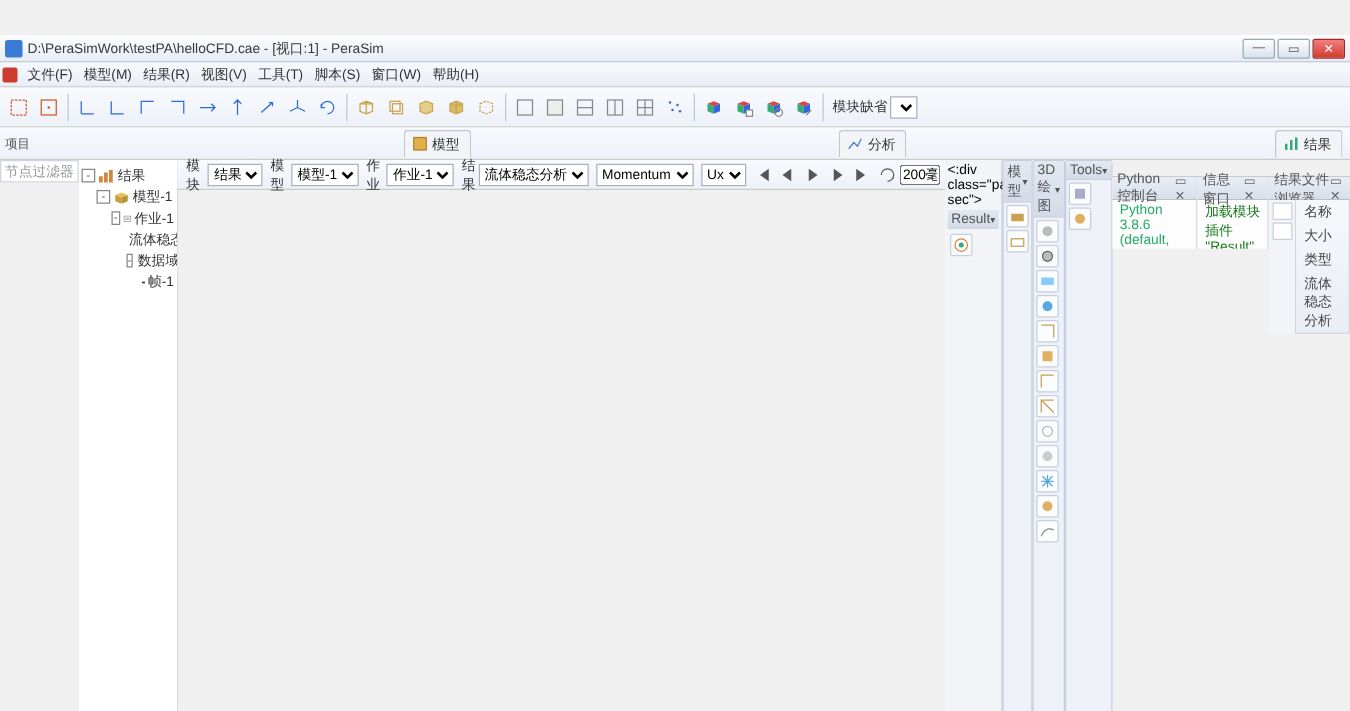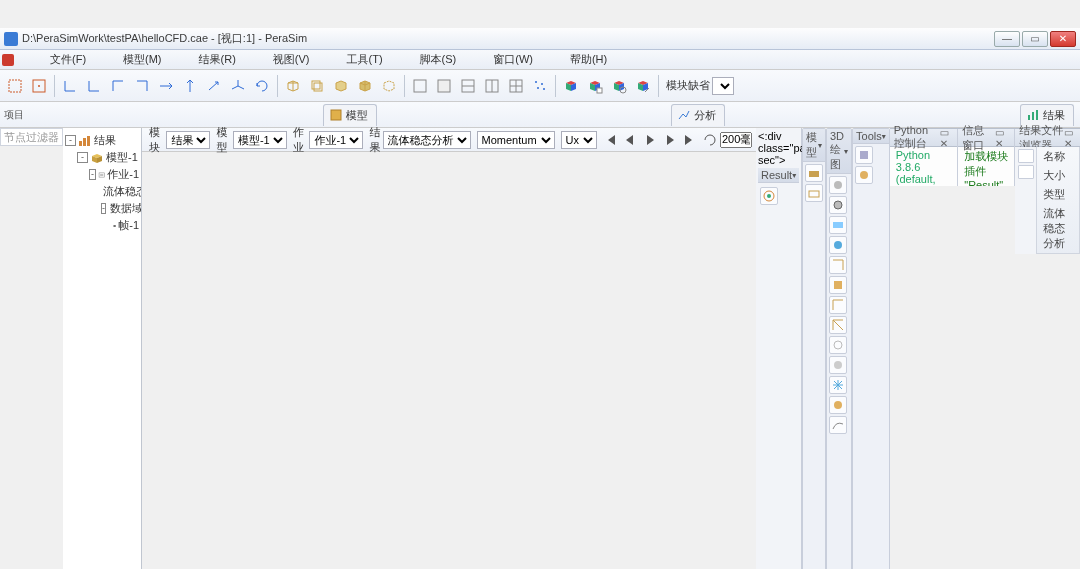--- a/index.html
+++ b/index.html
@@ -4,21 +4,21 @@
 <style>
 * { margin: 0; padding: 0; box-sizing: border-box; font-family: "Microsoft YaHei", Tahoma, sans-serif; font-size: 11px; }
 body { background: #f0f0f0; overflow: hidden; width: 1080px; height: 569px; }
 .titlebar { height: 22px; background: linear-gradient(#fdfdfe,#e6ecf5); display: flex; align-items: center; padding: 0 4px; border-bottom: 1px solid #b8c4d8; margin-top: 28px; }
 .titlebar .icon { width: 14px; height: 14px; background: #3a7bd5; border-radius: 2px; margin-right: 4px; }
 .titlebar .title { color: #3a3a3a; font-size: 11px; flex:1; }
 .winbtns { display:flex; gap:0; }
 .winbtn { width: 26px; height: 16px; display:flex; align-items:center; justify-content:center; font-size:10px; color:#555; border:1px solid #9aa; border-radius:2px; margin-left:2px; background:linear-gradient(#fefefe,#d8e2f0);}
 .winbtn.close { background:linear-gradient(#f08080,#d43a2f); color:#fff; border-color:#a02820;}
 .menubar { height: 20px; background: linear-gradient(#f7f9fc,#e9eef6); display:flex; align-items:center; padding:0 2px; border-bottom:1px solid #ccc; gap:1px;}
-.menubar .mi { padding: 2px 4px; color:#333;margin-left:28px; }
+.menubar .mi { padding: 2px 4px; color:#333; }
 .toolbar1 { height: 32px; background: linear-gradient(#f8fafd,#edf1f8); border-bottom:1px solid #ccc; display:flex; align-items:center; padding:0 4px; gap:2px;}
 .tbtn { width:22px; height:22px; border:1px solid transparent; display:flex; align-items:center; justify-content:center; border-radius:2px;}
 .tbtn svg{width:16px;height:16px;}
 .sep { width:1px; height:22px; background:#c0c8d4; margin:0 2px;}
 .lblsel{display:flex;align-items:center;gap:2px;margin:0 3px;color:#333;}
 .lblsel select,.lblsel input{font-size:11px;height:18px;border:1px solid #abaebb;background:#fff;}
 .toolbar2{height:26px;background:linear-gradient(#f8fafd,#edf1f8);border-bottom:1px solid #ccc;display:flex;align-items:center;padding:0 4px;justify-content:space-between;}
 .tab{padding:3px 8px 3px 6px;border:1px solid #bfc6d4;border-bottom:none;background:#f2f4f8;margin-right:2px;border-radius:3px 3px 0 0;display:flex;align-items:center;gap:4px;color:#333;}
 .tab .ticon{width:12px;height:12px;}
 .pane-hdr{height:18px;background:linear-gradient(#e8edf5,#d9e0eb);border-bottom:1px solid #b8c0ce;display:flex;align-items:center;padding:0 4px;color:#555;}
@@ -42,21 +42,21 @@
 .palette-body{display:flex;flex-wrap:wrap;gap:2px;padding:2px;}
 .pbtn{width:18px;height:18px;border:1px solid #c8cedb;background:#fbfcfe;border-radius:2px;display:flex;align-items:center;justify-content:center;}
 .pbtn svg{width:14px;height:14px;}
 .viewport{flex:1;position:relative;overflow:hidden;background:#8ca128;}
 .vp-bg{position:absolute;inset:0;background:
   radial-gradient(ellipse 260px 70px at 340px 310px, rgba(80,200,160,.55), rgba(80,200,160,0) 70%),
   radial-gradient(ellipse 180px 50px at 260px 300px, rgba(90,210,170,.35), rgba(90,210,170,0) 75%),
   linear-gradient(#8aa326,#8aa027);}
 .vp-sky{position:absolute;right:0;top:0;width:88px;height:100%;background:linear-gradient(#6aa5dd,#8fbfec 45%,#c6deee);}
 .triad{position:absolute;left:14px;bottom:14px;}
-.bottom{height:58px;display:flex;border-top:1px solid #b8c0ce;}
+.bottom{height:58px;display:flex;border-top:1px solid #b8c0ce;margin-top:13px;}
 .bpanel{border-right:1px solid #c8cedb;display:flex;flex-direction:column;background:#fdfdfd;}
 .bpanel .body{flex:1;padding:2px 6px;font-family:Consolas,monospace;font-size:11px;overflow:hidden;}
 .resbrowser .cols{display:flex;border-bottom:1px solid #d0d5df;background:linear-gradient(#f6f8fb,#e9edf4);flex-direction:column;}
 .resbrowser .col{padding:2px 6px;border-right:1px solid #d0d5df;color:#444;flex:1;}
 .resbrowser .side{width:22px;border-right:1px solid #d0d5df;background:#f2f4f8;display:flex;flex-direction:column;align-items:center;gap:2px;padding-top:2px;}
 .resbrowser .side .sb{width:16px;height:14px;border:1px solid #c8cedb;background:#fff;border-radius:1px;}
 </style>
 </head>
 <body>
 

